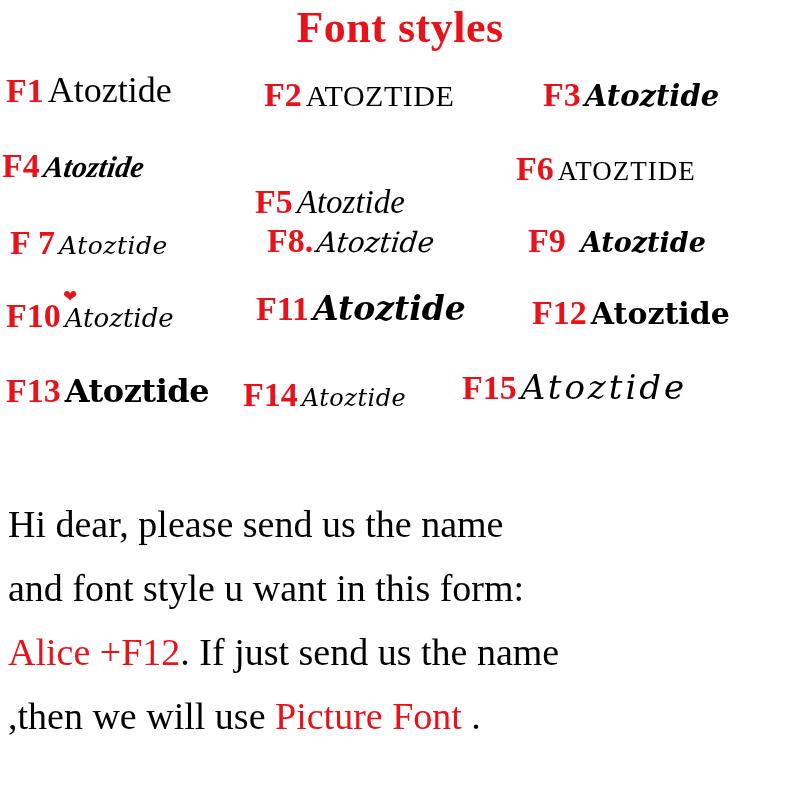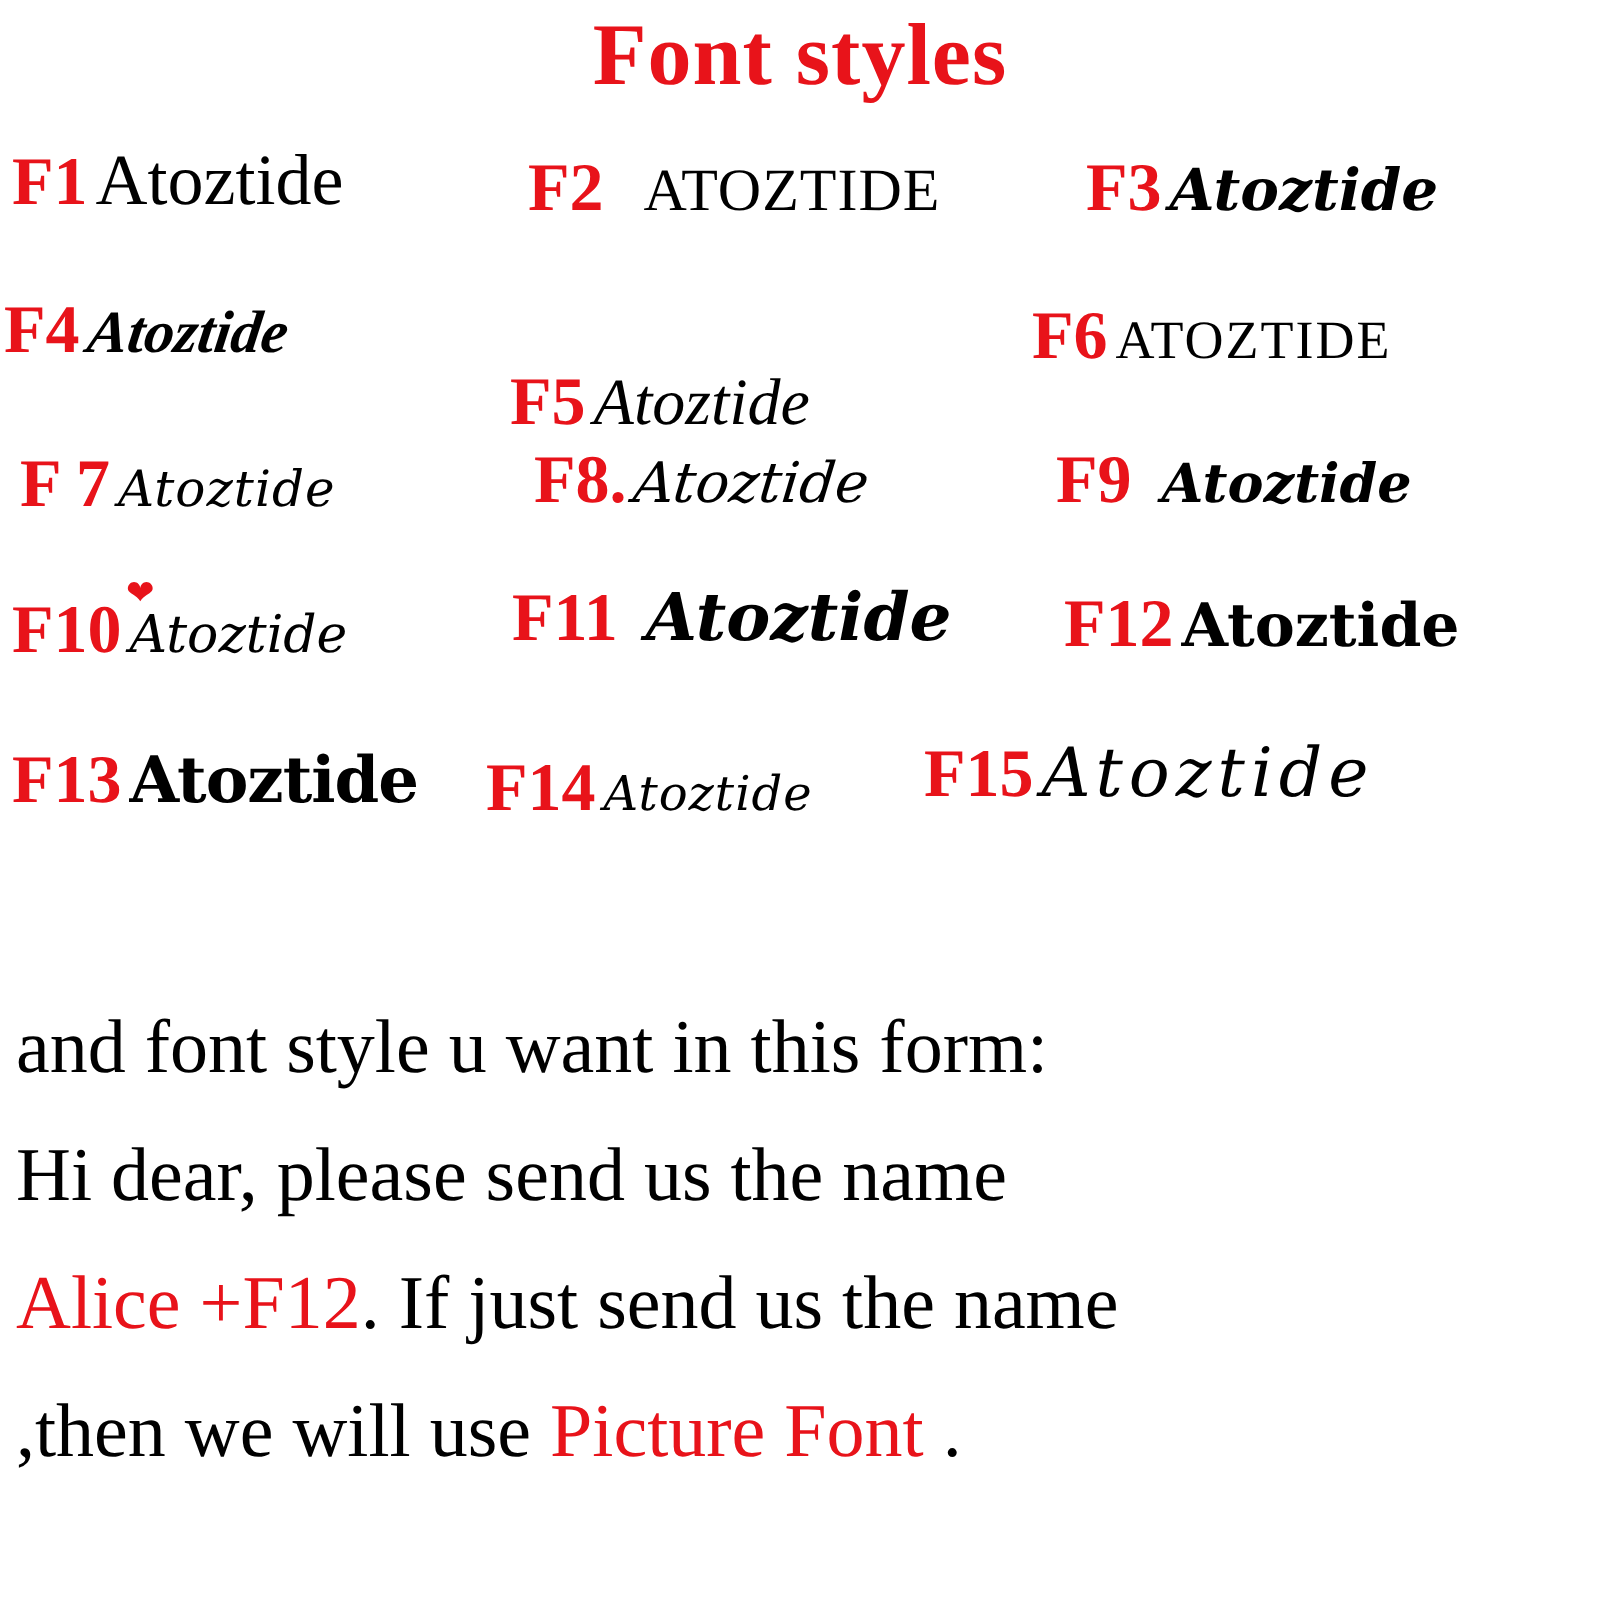--- a/index.html
+++ b/index.html
@@ -186,21 +186,21 @@
 <div id="page">
 
   <div class="title">Font styles</div>
 
   <div class="samples">
 
     <div class="sample" style="left:6px;  top:8px;">
       <span class="tag">F1</span>
       <span class="word w1">Atoztide</span>
     </div>
-    <div class="sample" style="left:264px; top:14px;gap:16px;">
+    <div class="sample" style="left:264px; top:14px;">
       <span class="tag">F2</span>
       <span class="word w2">ATOZTIDE</span>
     </div>
     <div class="sample" style="left:543px; top:14px;">
       <span class="tag">F3</span>
       <span class="word w3">Atoztide</span>
     </div>
 
     <div class="sample" style="left:2px;  top:85px;">
       <span class="tag">F4</span>
@@ -226,21 +226,21 @@
     <div class="sample" style="left:528px; top:160px;gap:11px;">
       <span class="tag">F9</span>
       <span class="word w9">Atoztide</span>
     </div>
 
     <div class="sample" style="left:6px;  top:235px;">
       <span class="tag">F10</span>
       <span class="word w10">Atoztide</span>
     </div>
     <span class="heart">❤</span>
-    <div class="sample" style="left:256px; top:228px;gap:10px;">
+    <div class="sample" style="left:256px; top:228px;">
       <span class="tag">F11</span>
       <span class="word w11">Atoztide</span>
     </div>
     <div class="sample" style="left:532px; top:232px;">
       <span class="tag">F12</span>
       <span class="word w12">Atoztide</span>
     </div>
 
     <div class="sample" style="left:6px;  top:310px;">
       <span class="tag">F13</span>
@@ -251,19 +251,19 @@
       <span class="word w14">Atoztide</span>
     </div>
     <div class="sample" style="left:462px; top:306px;">
       <span class="tag">F15</span>
       <span class="word w15">Atoztide</span>
     </div>
 
   </div>
 
   <div class="message">
+    <div class="line">Hi dear, please send us the name</div>
     <div class="line">and font style u want in  this form:</div>
-    <div class="line">Hi dear, please send us the name</div>
     <div class="line"><span class="red">Alice +F12</span><span>. If just send us the name</span></div>
     <div class="line"><span>,then we will use</span> <span class="red">Picture Font</span> <span>.</span></div>
   </div>
 
 </div>
 
 </body></html>

